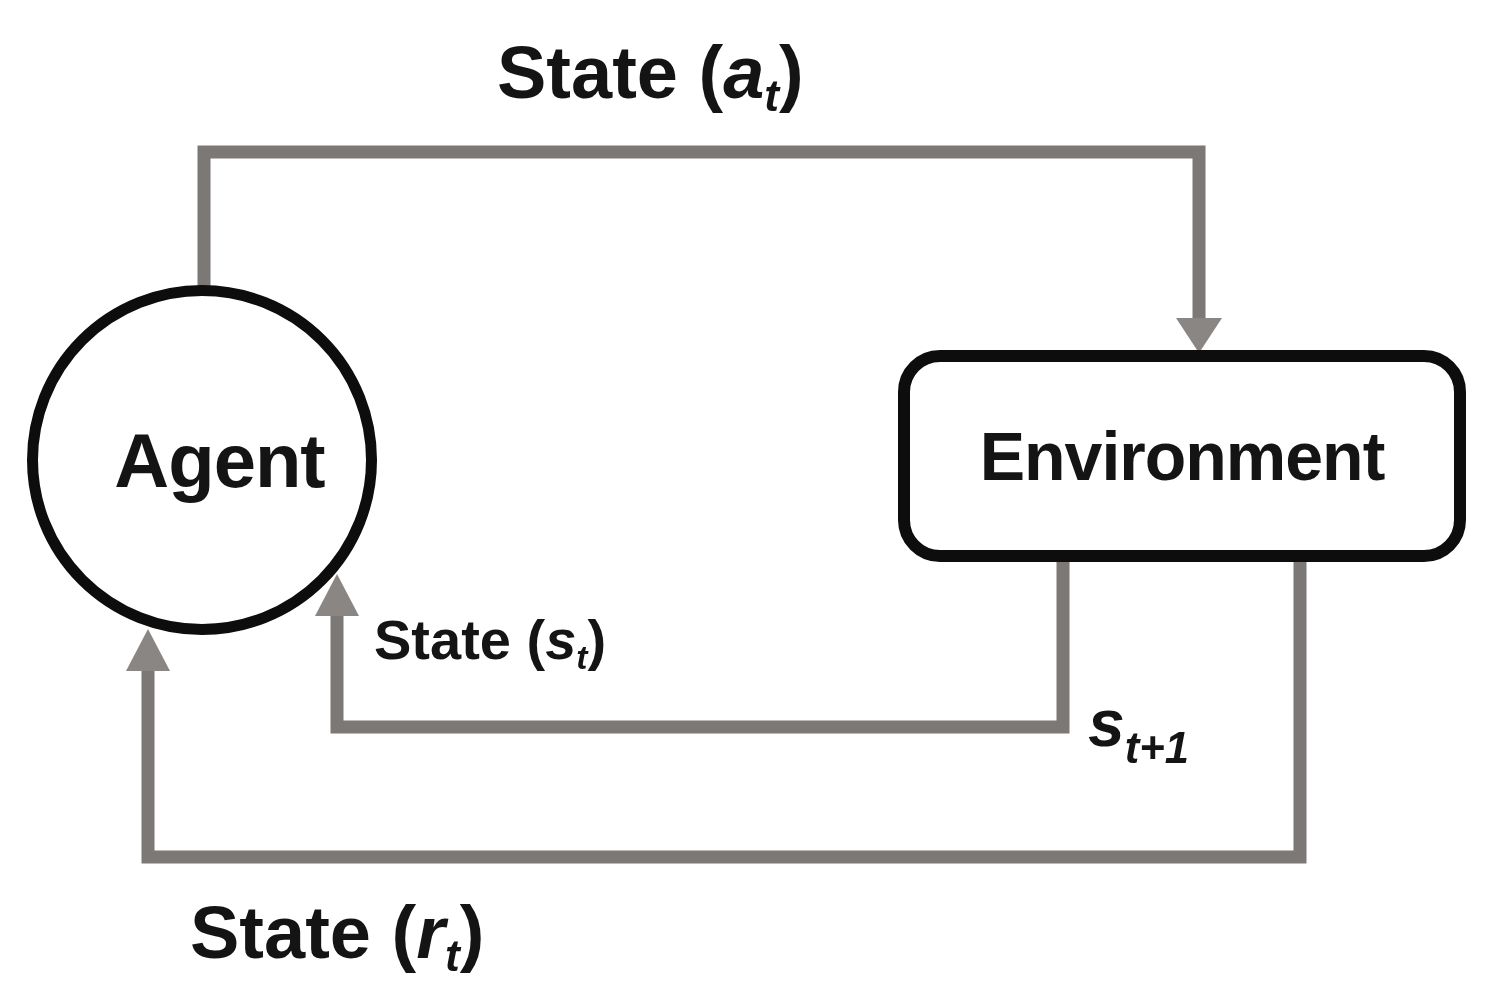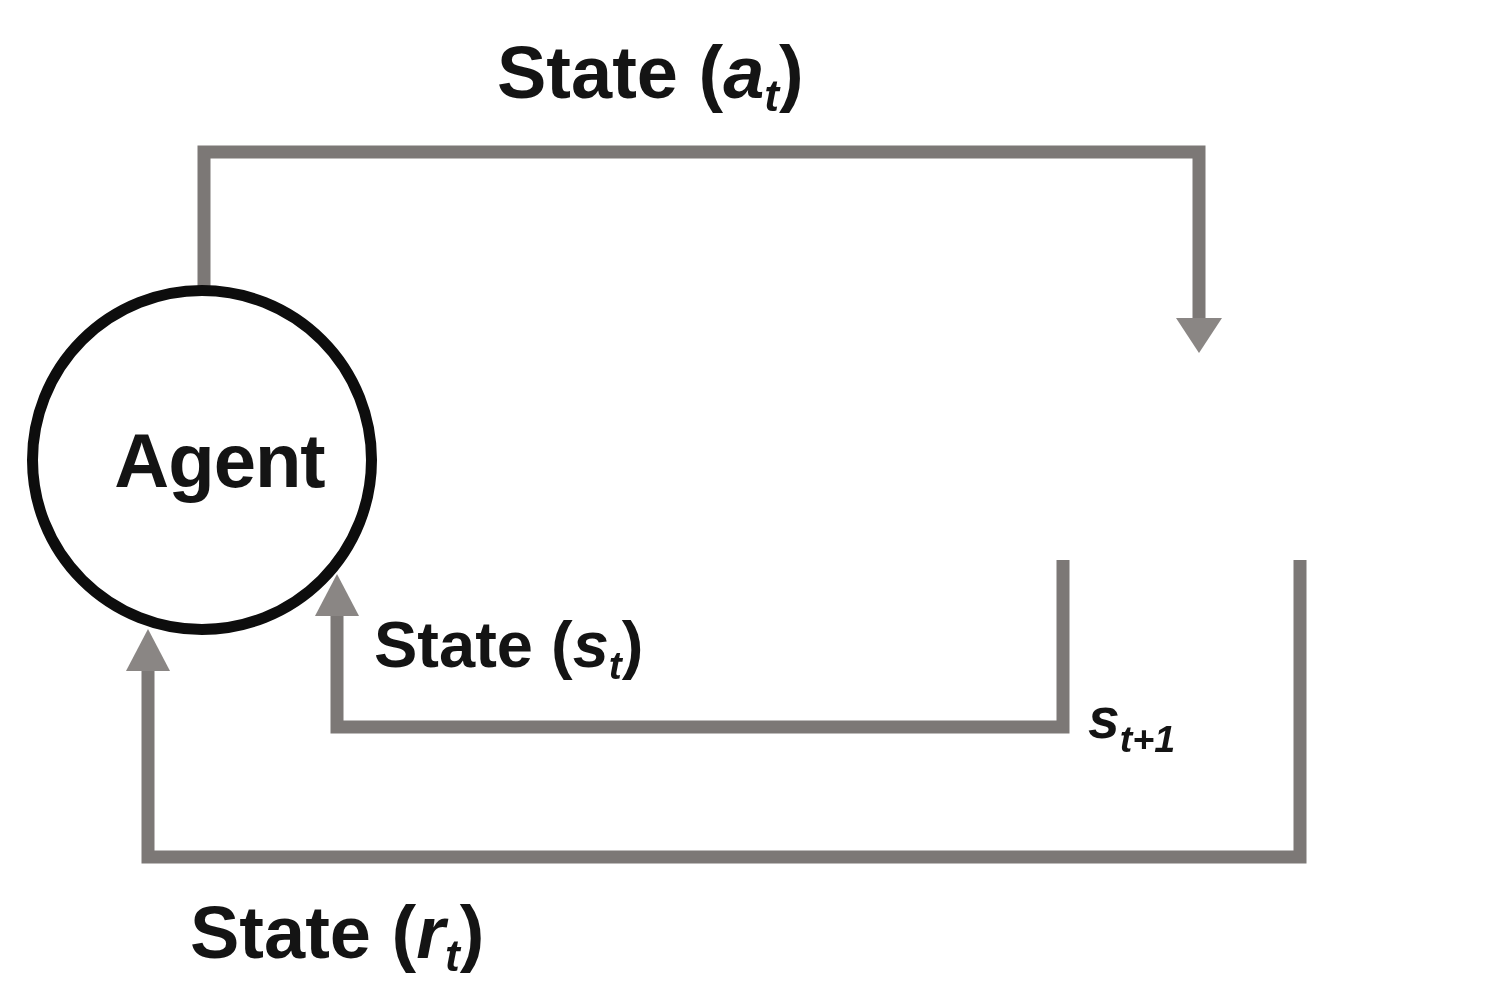--- a/index.html
+++ b/index.html
@@ -77,30 +77,30 @@
     line-height: 1;
   }
   .edge-label .v-var { font-style: italic; }
   .edge-label .v-sub {
     font-size: 0.60em;
     font-style: italic;
     vertical-align: -0.30em;
     letter-spacing: 0;
   }
   .label-action { left: 497px; top: 36px;  font-size: 74px; }
-  .label-state  { left: 374px; top: 612px; font-size: 65px; }
+  .label-state  { left: 374px; top: 612px; font-size: 56px; }
   .label-reward { left: 190px; top: 896px; font-size: 74px; }
 
   .math-label {
     position: absolute;
     font-weight: bold;
     font-style: italic;
     white-space: nowrap;
     line-height: 1;
-    font-size: 57px;
+    font-size: 66px;
   }
   .math-label .v-sub {
     font-size: 0.66em;
     vertical-align: -0.38em;
   }
   .label-next-state  { left: 1088px; top: 690px; }
   .label-next-reward { left: 1328px; top: 836px; }
 </style>
 </head>
 <body>
@@ -116,20 +116,23 @@
     <polygon class="arrowhead" points="315,616 359,616 337,574"></polygon>
 
     <path class="connector" d="M 1300 560 V 857 H 148 V 669"></path>
     <polygon class="arrowhead" points="126,671 170,671 148,629"></polygon>
   </svg>
 
   <div class="node-agent">
     <span class="node-label">Agent</span>
   </div>
 
+  <div class="node-environment">
+    <span class="node-label">Environment</span>
+  </div>
 
   <div class="edge-label label-action">
     <span>State (</span><span class="v-var">a</span><span class="v-sub">t</span><span>)</span>
   </div>
 
   <div class="edge-label label-state">
     <span>State (</span><span class="v-var">s</span><span class="v-sub">t</span><span>)</span>
   </div>
 
   <div class="edge-label label-reward">

